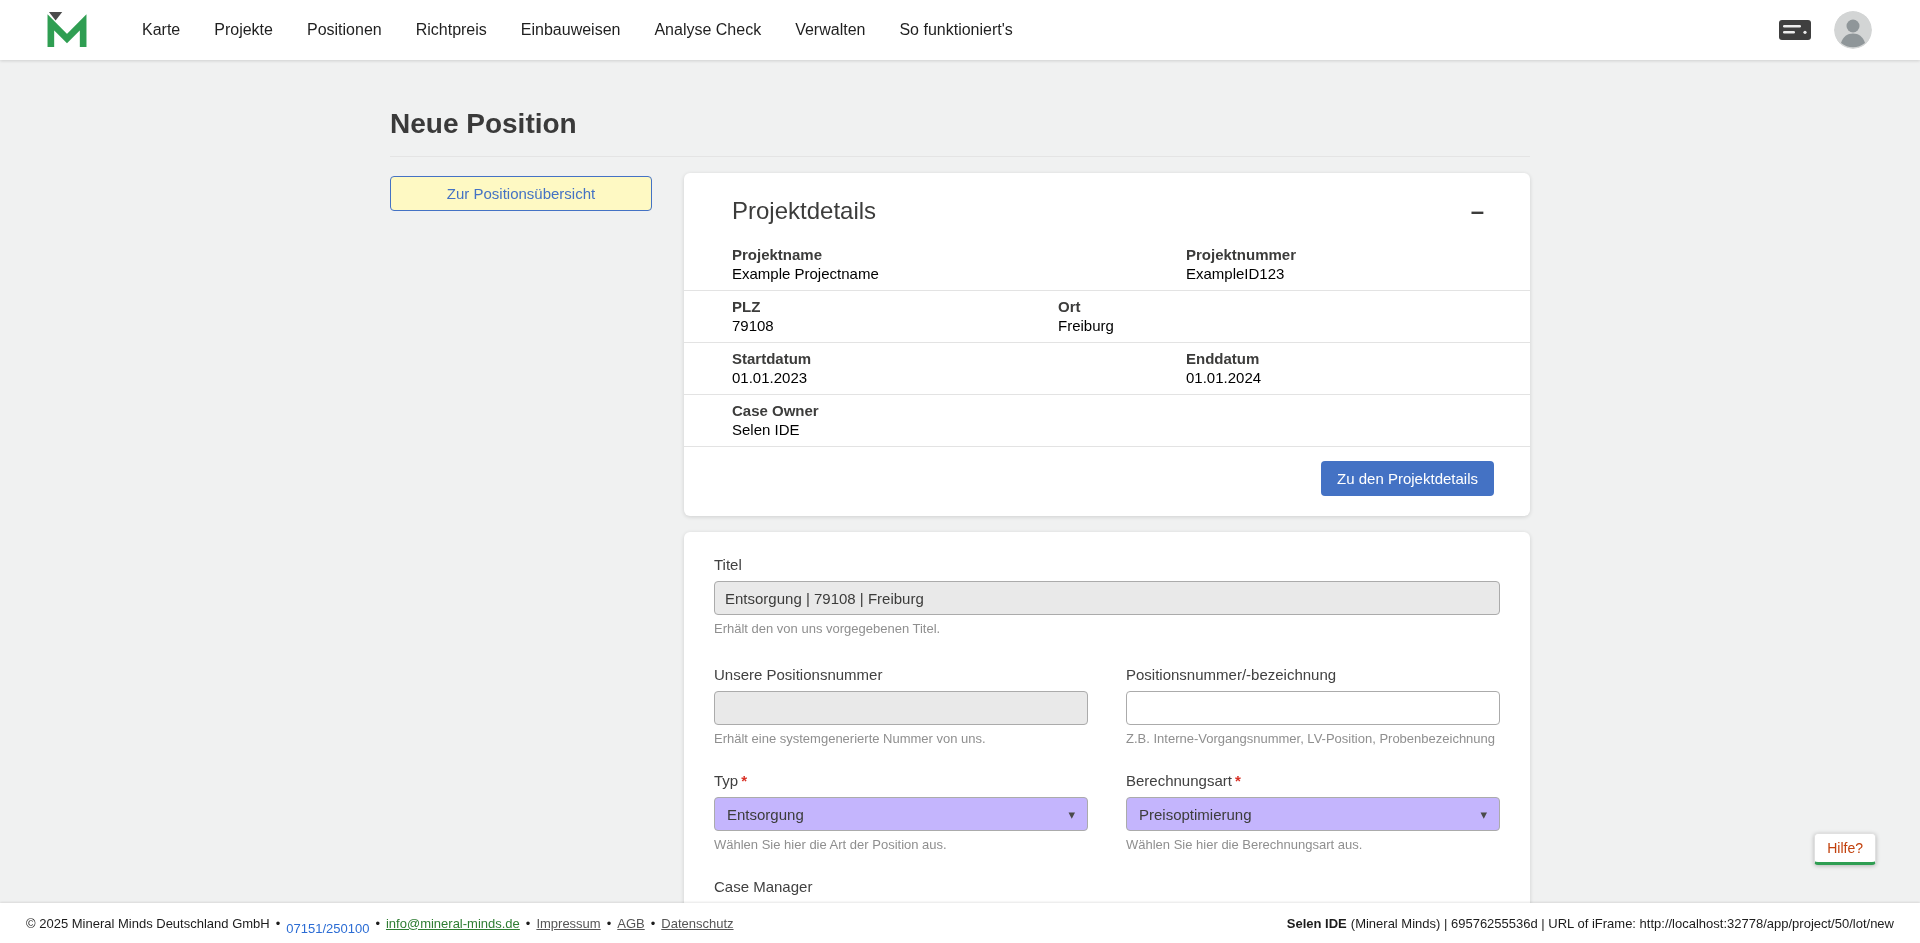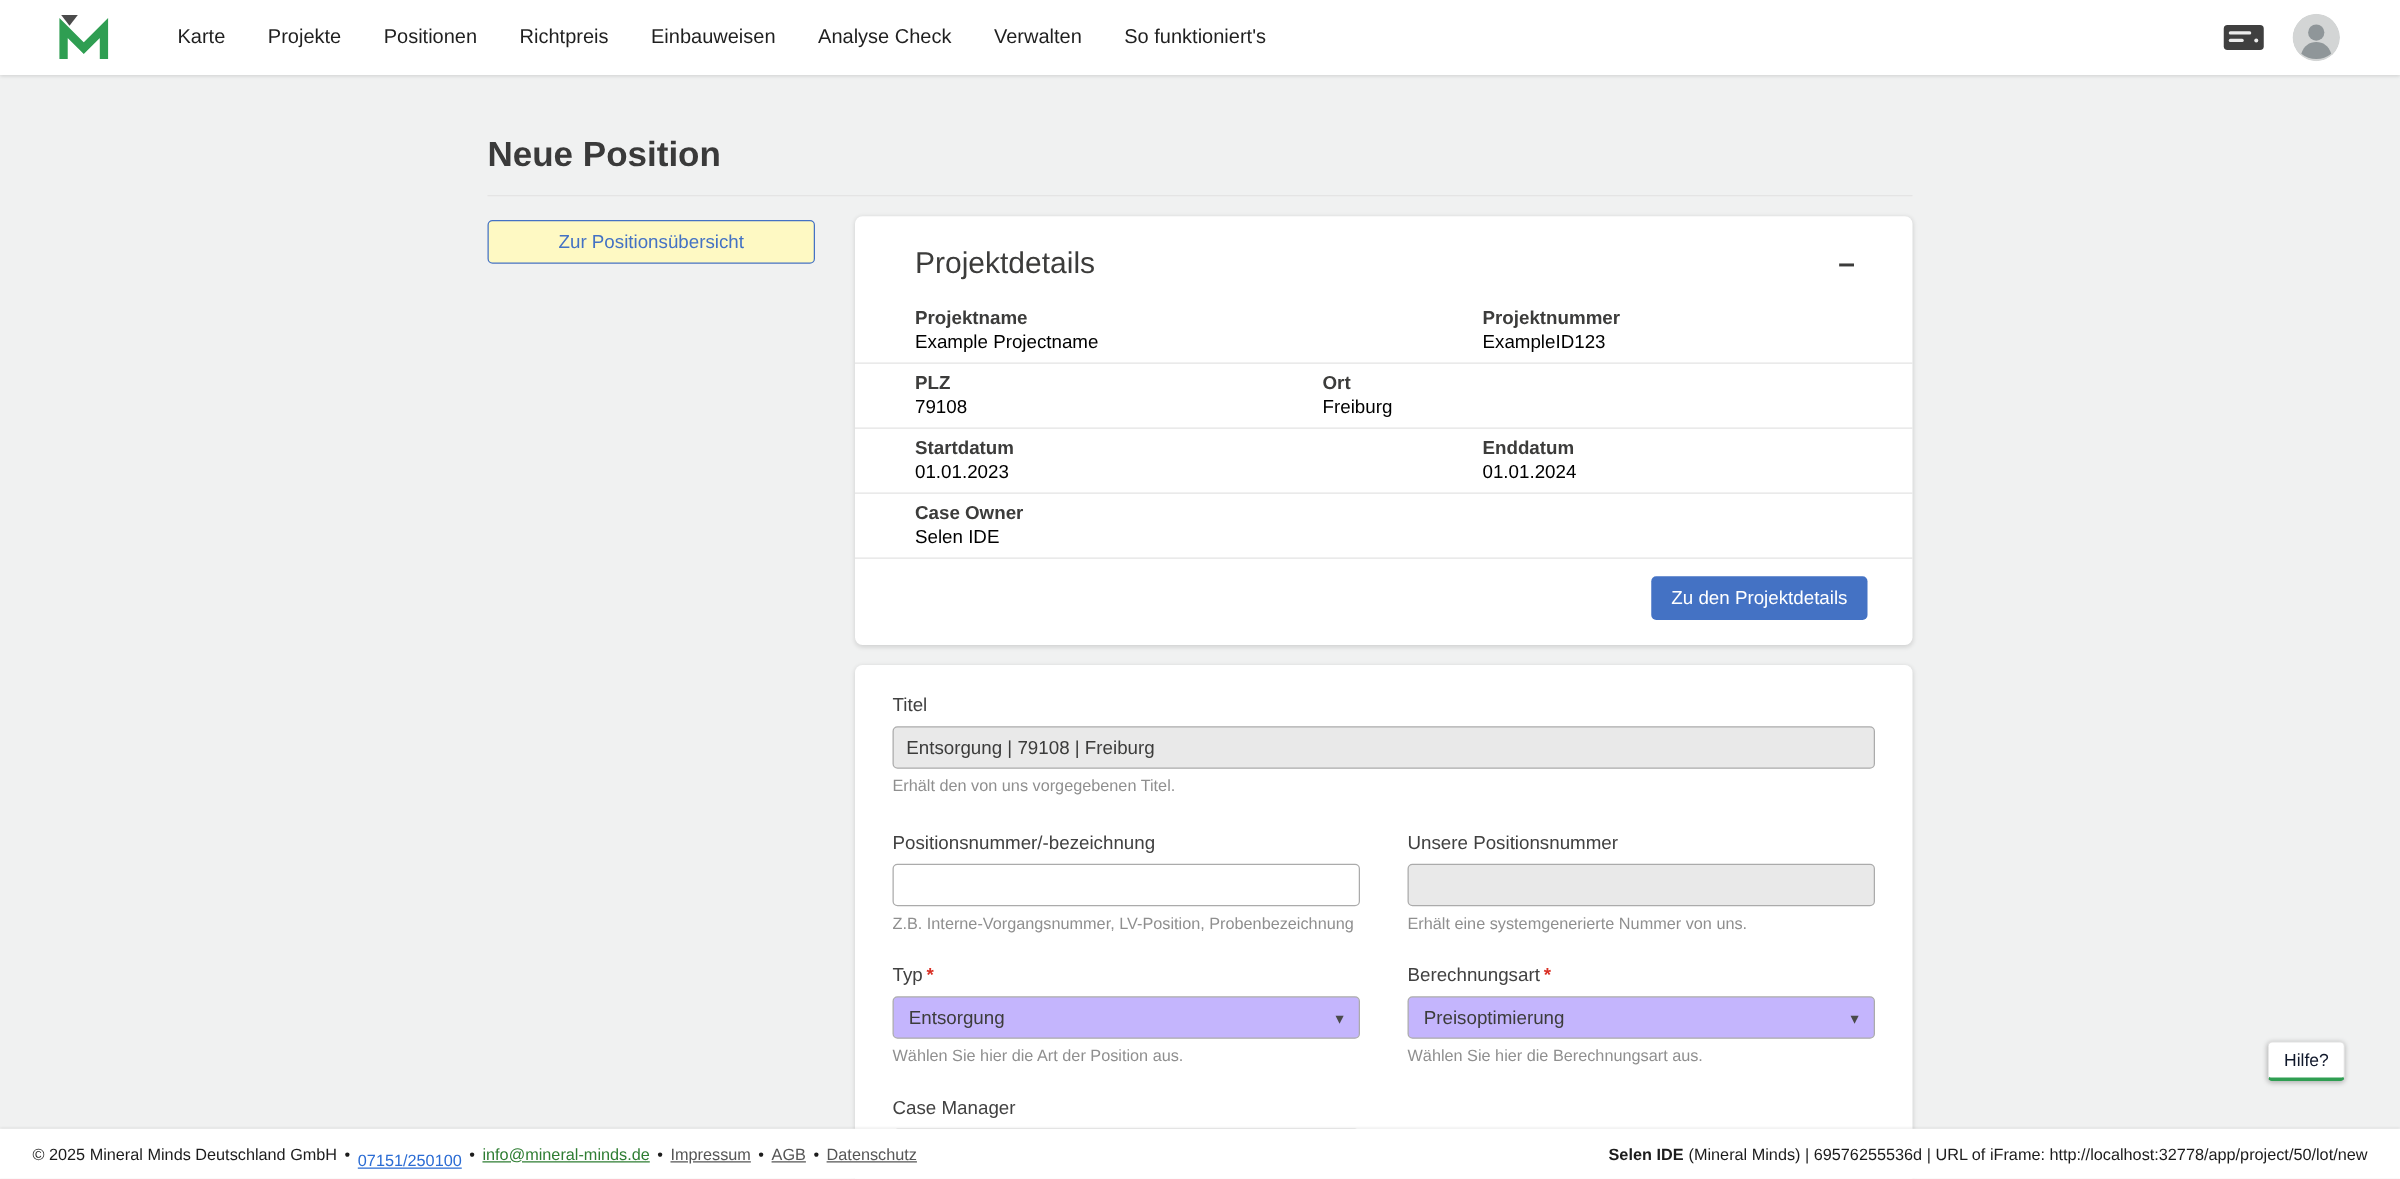--- a/index.html
+++ b/index.html
@@ -143,42 +143,42 @@
     position: fixed;
     right: 44px;
     bottom: 78px;
     background: #ffffff;
     border: 1px solid #e0e0e0;
     border-bottom: 3px solid var(--logo-green, #2f9e52);
     border-radius: 4px;
     padding: 6px 12px;
     font-size: 14px;
     font-family: inherit;
-    color: #0f172a;
+    color: #c2410c;
     box-shadow: 0 1px 4px rgba(0,0,0,0.25);
     cursor: pointer;
     z-index: 20;
   }
 
   
   .footer {
     position: fixed;
     left: 0; bottom: 0;
     width: 100%; height: 40px;
     background: #ffffff;
     display: flex; align-items: center; justify-content: space-between;
     padding: 0 26px;
     font-size: 13px;
     color: #1c1c1c;
     box-shadow: 0 -1px 2px rgba(0,0,0,0.10);
     z-index: 15;
   }
   .footer-left, .footer-right { display: flex; align-items: center; white-space: nowrap; }
   .sep { margin: 0 6px; color: #1c1c1c; }
-  .link-phone { color: var(--link-blue, #2b6cd4); text-decoration: underline; cursor: pointer; margin-top: 11px; }
+  .link-phone { color: var(--link-blue, #2b6cd4); cursor: pointer; margin-top: 11px; }
   .link-email { color: var(--link-green, #2e7d32); text-decoration: underline; cursor: pointer; }
   .link-plain { color: #555555; text-decoration: underline; cursor: pointer; }
   .footer-user { font-weight: 700; }
   .footer-session { margin-left: 4px; }
 </style>
 </head>
 <body>
 
 <header class="navbar">
   <span>
@@ -281,32 +281,32 @@
       <section class="card form-card">
 
         <div>
           <div class="field-label">Titel</div>
           <input class="text-input" disabled="" value="Entsorgung | 79108 | Freiburg" style="">
           <div class="help-text">Erhält den von uns vorgegebenen Titel.</div>
         </div>
 
         <div class="form-grid">
           <div class="field">
+            <div class="field-label">Unsere Positionsnummer</div>
+            <input class="text-input" disabled="" value="" style="">
+            <div class="help-text">Erhält eine systemgenerierte Nummer von uns.</div>
+          </div>
+
+          <div class="field">
             <div class="field-label">Positionsnummer/-bezeichnung</div>
             <input class="text-input" value="" style="">
             <div class="help-text">Z.B. Interne-Vorgangsnummer, LV-Position, Probenbezeichnung</div>
           </div>
 
           <div class="field">
-            <div class="field-label">Unsere Positionsnummer</div>
-            <input class="text-input" disabled="" value="" style="">
-            <div class="help-text">Erhält eine systemgenerierte Nummer von uns.</div>
-          </div>
-
-          <div class="field">
             <div class="field-label">
               <span>Typ</span><span class="req">*</span>
             </div>
             <div class="select">
               <span>Entsorgung</span>
               <span class="caret">▾</span>
             </div>
             <div class="help-text">Wählen Sie hier die Art der Position aus.</div>
           </div>
 

